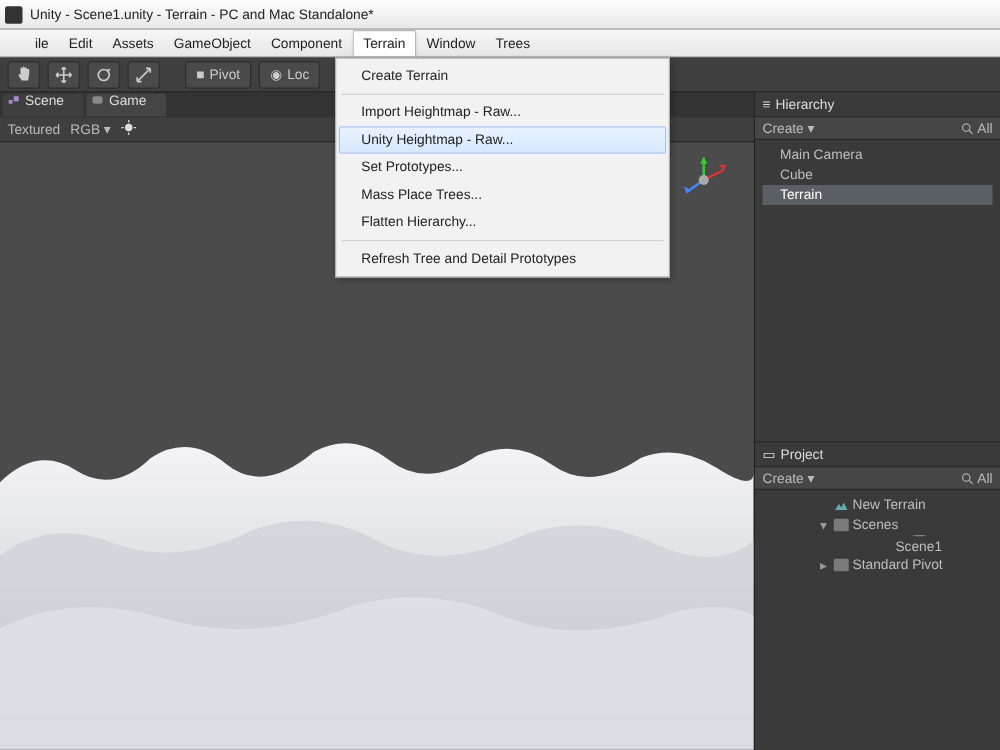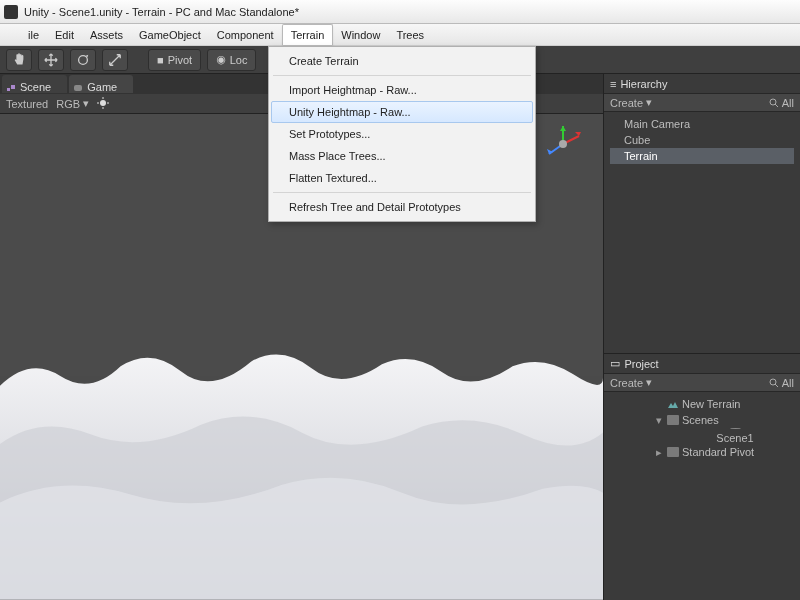--- a/index.html
+++ b/index.html
@@ -18,21 +18,21 @@
 .sep { width: 8px; }
 .toggle { height: 22px; background: #4a4a4a; border: 1px solid #2e2e2e; border-radius: 3px; display: flex; align-items: center; padding: 0 8px; color: #ccc; gap: 4px; }
 .spacer { flex: 1; }
 .play-ctrl { display: flex; gap: 2px; margin-left: 180px; }
 
 .main { display: flex; height: calc(600px - 24px - 22px - 28px); }
 .left { width: 604px; display: flex; flex-direction: column; border-right: 1px solid #222; }
 .right { flex: 1; display: flex; flex-direction: column; background: #3a3a3a; }
 
 .scene-tabs { height: 20px; background: #333; display: flex; align-items: center; gap: 2px; padding-left: 2px; }
-.scene-tab { height: 18px; padding: 0 16px 0 18px; background: #454545; color: #ddd; display: flex; align-items: flex-end; border-radius: 3px 3px 0 0; position: relative; }
+.scene-tab { height: 18px; padding: 0 16px 0 18px; background: #454545; color: #ddd; display: flex; align-items: flex-start; border-radius: 3px 3px 0 0; position: relative; }
 .scene-tab.active { background: #3f3f3f; }
 .scene-tab .ti { position: absolute; left: 4px; width: 10px; height: 10px; }
 .scene-toolbar { height: 20px; background: #3f3f3f; border-bottom: 1px solid #222; display: flex; align-items: center; padding: 0 6px; gap: 8px; color: #bbb; }
 .scene-toolbar .dd { display: flex; align-items: center; gap: 3px; }
 .viewport { flex: 1; background: #4a4a4a; position: relative; overflow: hidden; }
 .sky { position: absolute; inset: 0 0 46% 0; background: #4b4b4b; }
 .terrain-svg { position: absolute; left: 0; bottom: 0; width: 100%; height: 60%; }
 .gizmo { position: absolute; right: 18px; top: 8px; width: 44px; height: 44px; }
 
 .panel-hdr { height: 20px; background: #3a3a3a; border-bottom: 1px solid #272727; display: flex; align-items: center; padding-left: 6px; color: #ddd; gap: 4px; }
@@ -284,19 +284,19 @@
   <div class="mi h">
       <span>Unity Heightmap - Raw...</span>
     </div>
   <div class="mi">
       <span>Set Prototypes...</span>
     </div>
   <div class="mi">
       <span>Mass Place Trees...</span>
     </div>
   <div class="mi">
-      <span>Flatten Textured...</span>
+      <span>Flatten Hierarchy...</span>
     </div>
   <div class="div"></div>
   <div class="mi">
       <span>Refresh Tree and Detail Prototypes</span>
     </div>
 </div>
 
 </body></html>

